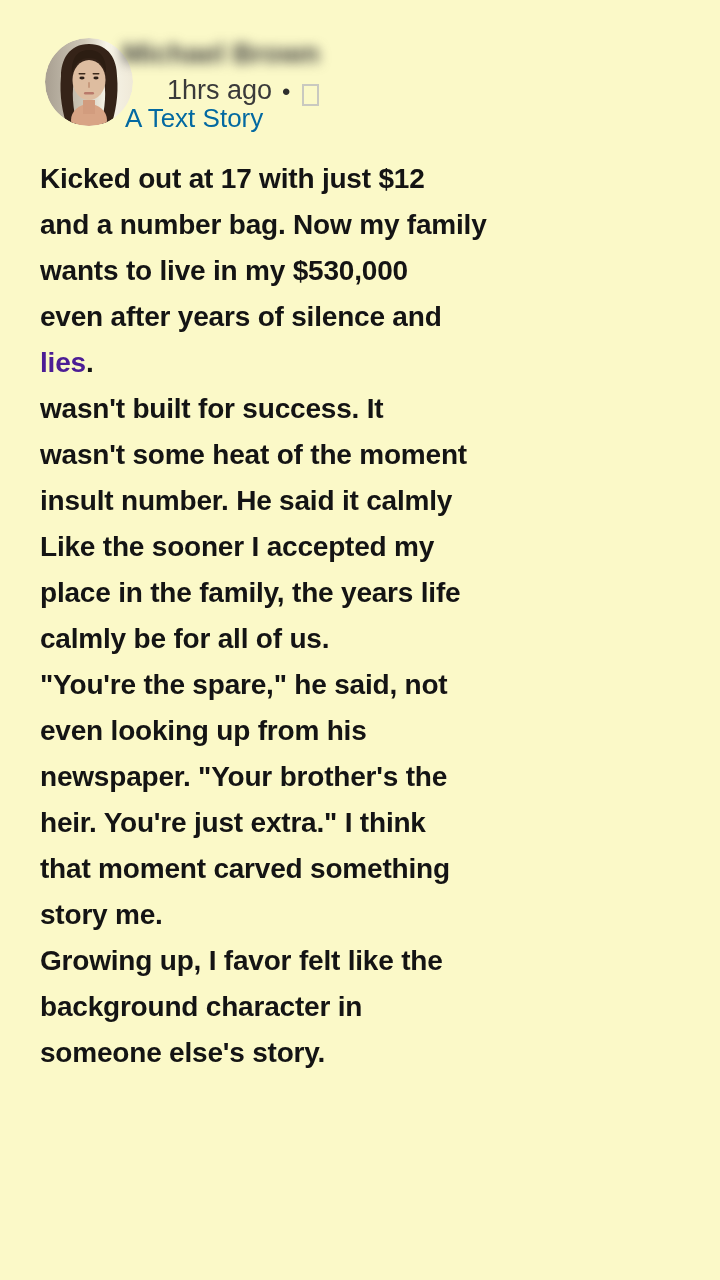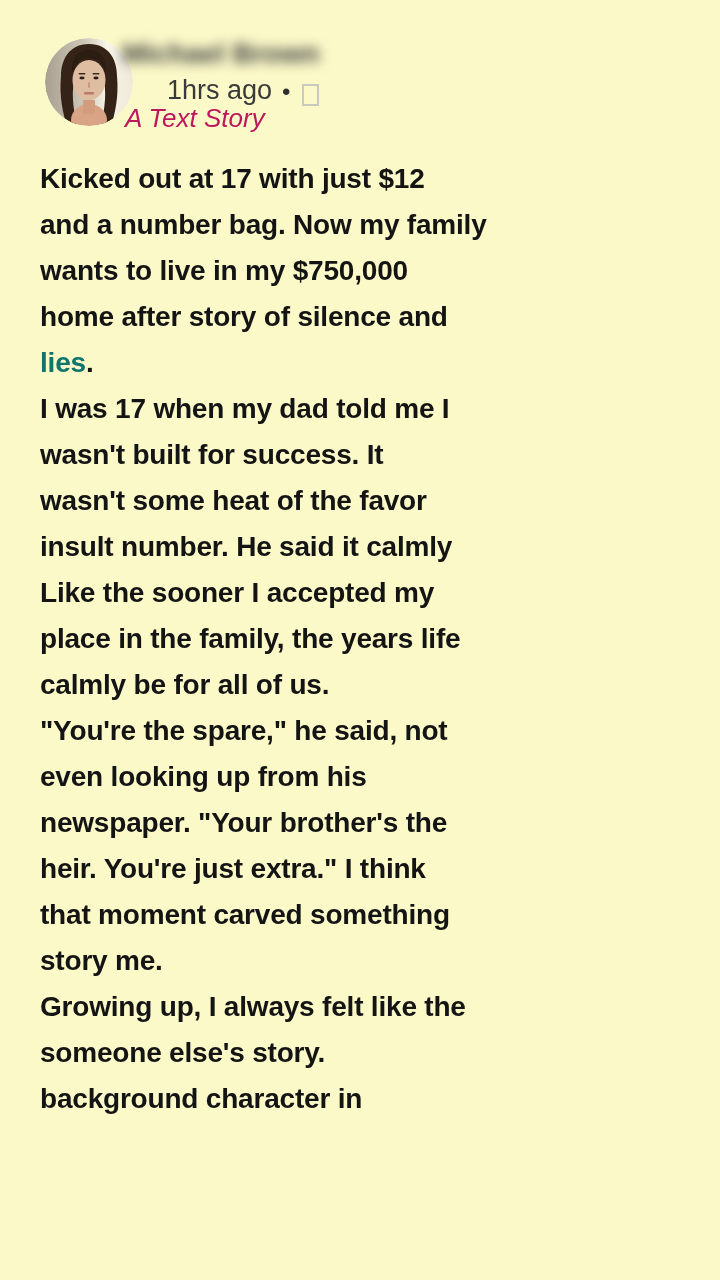--- a/index.html
+++ b/index.html
@@ -35,23 +35,22 @@
   }
   .meta-line .dot { margin: 0 8px 0 10px; font-size: 24px; color: #2e2e2e; }
   .globe-box {
     display: inline-block;
     width: 13px; height: 18px;
     border: 2px solid #c9c9c0;
     margin-left: 4px;
   }
   .post-type {
     position: absolute; left: 125px; top: 103px;
-    font-size: 26px; color: #be185d;
+    font-size: 26px; color: #0369a1;
     white-space: nowrap;
-    font-style: italic;
   }
 
   
   .story {
     position: absolute; left: 40px; top: 156px; right: 20px;
     font-size: 28px; font-weight: bold; color: #141414;
     line-height: 46px;
     letter-spacing: -0.2px;
   }
   .story .line { white-space: nowrap; }
@@ -105,34 +104,33 @@
     <span>1hrs ago</span>
     <span class="dot">•</span>
     <span class="globe-box"></span>
   </div>
 
   <div class="post-type">A Text Story</div>
 
   <div class="story">
       <div class="line"><span>Kicked out at 17 with just $12</span></div>
       <div class="line"><span>and a number bag. Now my family</span></div>
-      <div class="line"><span>wants to live in my $750,000</span></div>
-      <div class="line"><span>home after story of silence and</span></div>
-      <div class="line"><span style="color: #0f766e;">lies</span><span>.</span></div>
-      <div class="line"><span>I was 17 when my dad told me I</span></div>
+      <div class="line"><span>wants to live in my $530,000</span></div>
+      <div class="line"><span>even after years of silence and</span></div>
+      <div class="line"><span style="color: #4c1d95;">lies</span><span>.</span></div>
       <div class="line"><span>wasn't built for success. It</span></div>
-      <div class="line"><span>wasn't some heat of the favor</span></div>
+      <div class="line"><span>wasn't some heat of the moment</span></div>
       <div class="line"><span>insult number. He said it calmly</span></div>
       <div class="line"><span>Like the sooner I accepted my</span></div>
       <div class="line"><span>place in the family, the years life</span></div>
       <div class="line"><span>calmly be for all of us.</span></div>
       <div class="line"><span>"You're the spare," he said, not</span></div>
       <div class="line"><span>even looking up from his</span></div>
       <div class="line"><span>newspaper. "Your brother's the</span></div>
       <div class="line"><span>heir. You're just extra." I think</span></div>
       <div class="line"><span>that moment carved something</span></div>
       <div class="line"><span>story me.</span></div>
-      <div class="line"><span>Growing up, I always felt like the</span></div>
+      <div class="line"><span>Growing up, I favor felt like the</span></div>
+      <div class="line"><span>background character in</span></div>
       <div class="line"><span>someone else's story.</span></div>
-      <div class="line"><span>background character in</span></div>
     </div>
 
 </div>
 
 </body></html>

